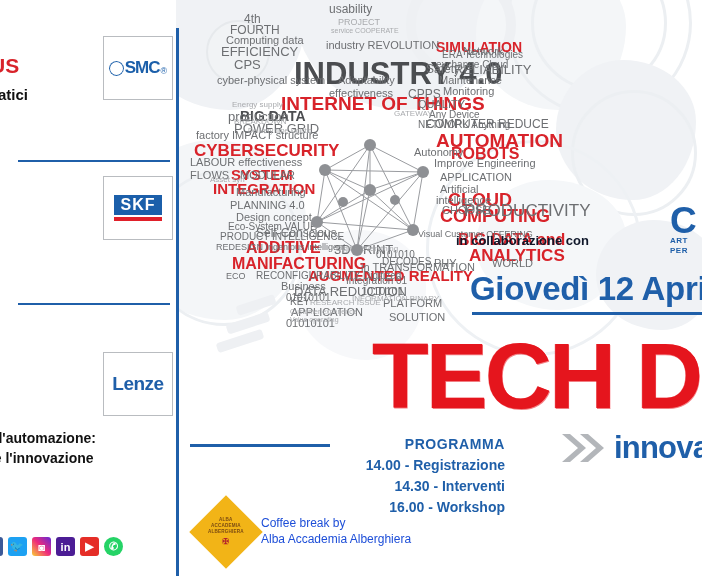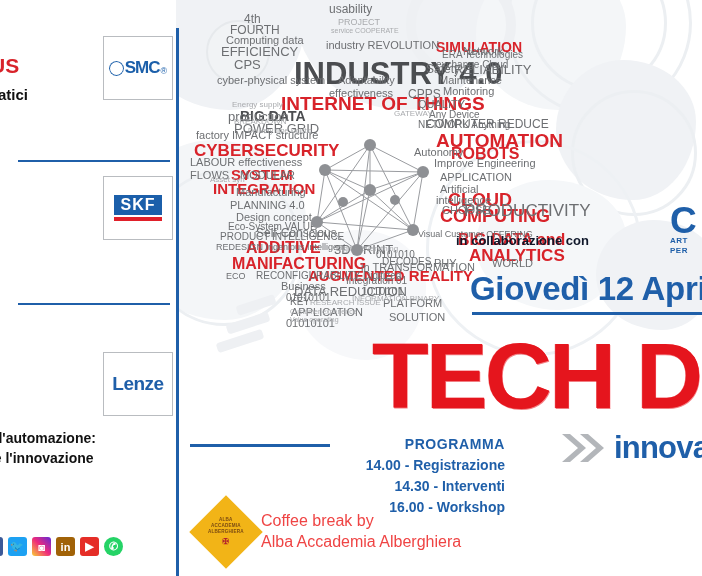--- a/index.html
+++ b/index.html
@@ -58,21 +58,21 @@
   
   .lenze{font-weight:bold;font-size:19px;color:#1f5fa9;letter-spacing:-.5px;}
 
   
   .social{position:absolute;left:-16px;bottom:20px;display:flex;gap:5px;align-items:center;}
   .sico{width:19px;height:19px;border-radius:3px;display:flex;align-items:center;justify-content:center;
     color:#fff;font-size:11px;font-weight:bold;font-family:"Liberation Sans",sans-serif;}
   .sico.fb{background:#3b5998;}
   .sico.tw{background:#1da1f2;}
   .sico.ig{background:linear-gradient(45deg,#f9ce34,#ee2a7b,#6228d7);}
-  .sico.in{background:#a16207;}
+  .sico.in{background:#4c1d95;}
   .sico.yt{background:#e52d27;}
   .sico.wa{background:#25d366;border-radius:50%;}
 
   
   .vdiv{position:absolute;left:176px;top:28px;width:3px;height:548px;background:#1f5fa9;z-index:6;}
 
   
   .cloud{position:absolute;left:186px;top:0;width:350px;height:330px;z-index:4;
     font-family:"Liberation Sans",sans-serif;}
   .w{position:absolute;white-space:nowrap;line-height:1;}
@@ -113,21 +113,21 @@
   .prog .ttl{font-size:14px;font-weight:bold;color:#1f5fa9;letter-spacing:.6px;}
   .prog .ln{font-size:14px;font-weight:bold;color:#1f5fa9;margin-top:5px;}
   .prog-rule{position:absolute;left:190px;top:444px;width:140px;height:3px;background:#1f5fa9;z-index:7;}
 
   .coffee{position:absolute;left:200px;top:506px;display:flex;align-items:center;gap:9px;z-index:7;}
   .alba{width:52px;height:52px;transform:rotate(45deg);background:#f2b417;
     display:flex;align-items:center;justify-content:center;}
   .alba .inner{transform:rotate(-45deg);text-align:center;color:#7a4a12;font-size:4.6px;
     font-weight:bold;line-height:1.35;letter-spacing:.2px;}
   .alba .crest{color:#b3242c;font-size:8px;margin-top:1px;}
-  .coffee .ctxt{font-size:16px;color:#ef4444;line-height:1.3;}
+  .coffee .ctxt{font-size:12px;color:#1d4ed8;line-height:1.3;}
 
   .innova{position:absolute;left:560px;top:430px;z-index:7;display:flex;align-items:center;gap:8px;}
   .chev{display:flex;gap:-2px;}
   .chev svg{display:block;}
   .innova .itxt{font-size:31px;font-weight:bold;color:#1f5fa9;letter-spacing:-.8px;white-space:nowrap;}
 </style>
 </head>
 <body>
 
 <div class="page">

